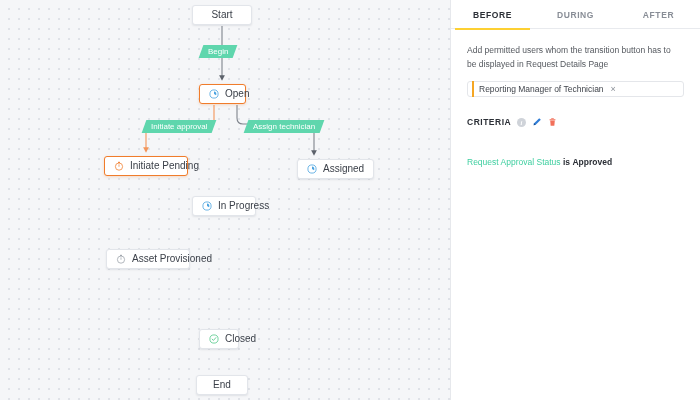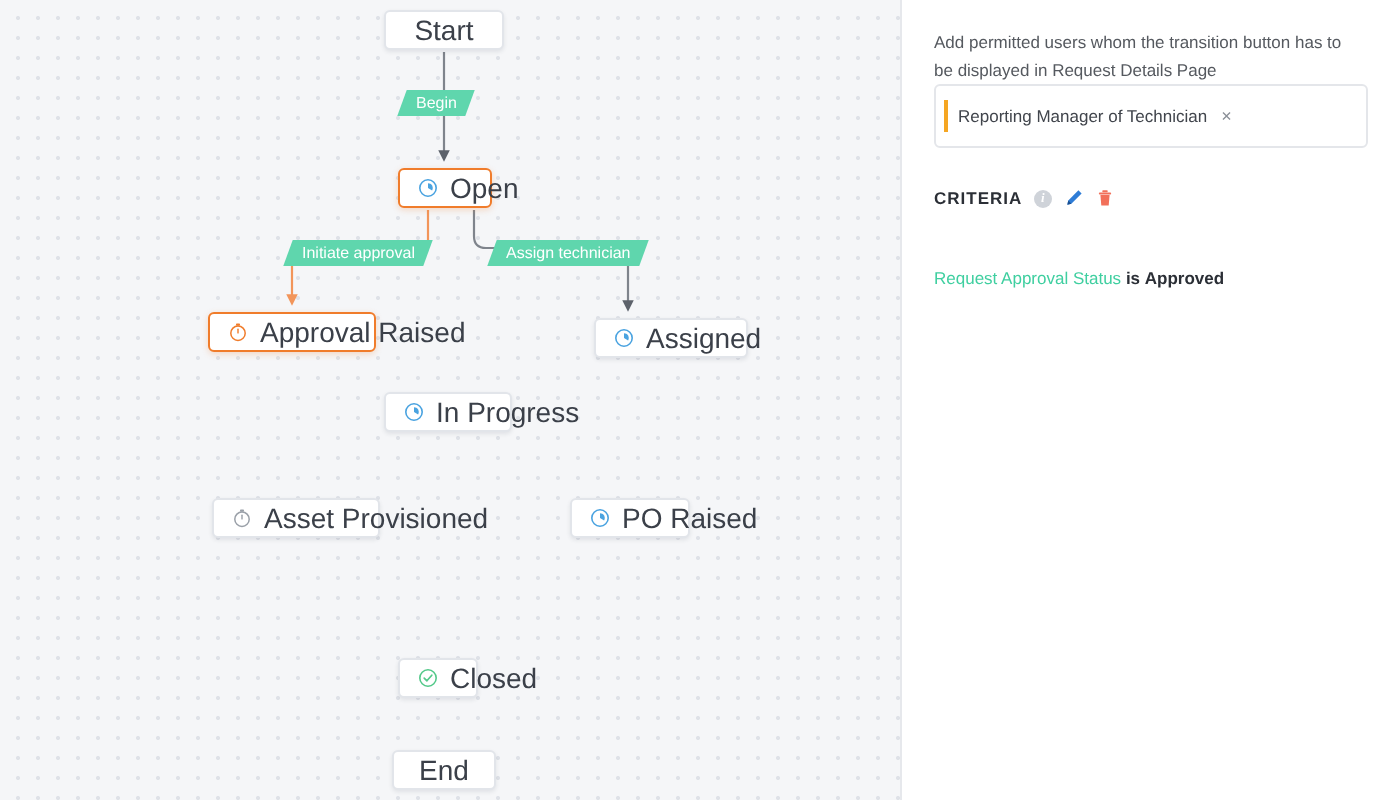--- a/index.html
+++ b/index.html
@@ -25,21 +25,21 @@
   .node {
     position: absolute;
     background: #ffffff;
     border: 1px solid #e2e5ea;
     border-radius: 3px;
     box-shadow: 0 1px 2px rgba(40,50,70,.10);
     height: 20px;
     display: flex; align-items: center;
     padding: 0 9px;
     gap: 6px;
-    font-size: 14px;
+    font-size: 10px;
     color: #3b4049;
     white-space: nowrap;
   }
   .node.terminal { justify-content: center; padding: 0 6px; }
   .node.sel { border: 1.4px solid #f07c2b; box-shadow: 0 1px 3px rgba(240,124,43,.25); }
   .node .lbl { line-height: 1; }
 
   .ico { width: 10px; height: 10px; flex: 0 0 10px; display:block; }
 
   
@@ -92,22 +92,23 @@
     font-size: 6.5px; line-height: 9px; text-align: center;
     font-weight: bold; font-style: italic;
     font-family: "Liberation Serif", serif;
   }
   .sec-desc {
     margin-top: 0;
     font-size: 8.5px; line-height: 14px; color: #55595f;
     max-width: 215px;
   }
   .chip-field {
+    margin-top: 10px;
     border: 1px solid #e4e6ea; border-radius: 3px;
-    height: 32px; display: flex; align-items: center;
+    height: 16px; display: flex; align-items: center;
     padding: 0 4px; background: #fff;
   }
   .chip {
     display: flex; align-items: center; gap: 7px;
     height: 16px; padding: 0 5px 0 0;
     border-left: 2.5px solid #f5a623;
     font-size: 8.5px; color: #41454c;
   }
   .chip .ctxt { padding-left: 5px; }
   .chip .cx { color: #8b9098; font-size: 9px; cursor: pointer; }
@@ -156,21 +157,21 @@
       </svg>
       <span class="lbl">Open</span>
     </div>
 
     <div class="node sel" style="left:104px; top:156px; width:84px;">
       <svg class="ico" viewBox="0 0 20 20">
         <circle cx="10" cy="11.2" r="7.2" fill="#ffffff" stroke="#f07c2b" stroke-width="1.5"></circle>
         <rect x="8" y="1.6" width="4" height="2.2" rx="0.8" fill="#f07c2b"></rect>
         <rect x="9.3" y="6.6" width="1.4" height="5" rx="0.6" fill="#f07c2b"></rect>
       </svg>
-      <span class="lbl">Approval Raised</span>
+      <span class="lbl">Initiate Pending</span>
     </div>
 
     <div class="node" style="left:285px; top:159px; width:77px;margin-left:12px;">
       <svg class="ico" viewBox="0 0 20 20">
         <circle cx="10" cy="10" r="8.2" fill="#ffffff" stroke="#4aa3e0" stroke-width="1.6"></circle>
         <path d="M10 10 L10 5.2 A4.8 4.8 0 0 1 14.1 12.4 Z" fill="#4aa3e0"></path>
       </svg>
       <span class="lbl">Assigned</span>
     </div>
 
@@ -184,27 +185,20 @@
 
     <div class="node" style="left:106px; top:249px; width:84px;">
       <svg class="ico" viewBox="0 0 20 20">
         <circle cx="10" cy="11.2" r="7.2" fill="#ffffff" stroke="#9aa0a8" stroke-width="1.5"></circle>
         <rect x="8" y="1.6" width="4" height="2.2" rx="0.8" fill="#9aa0a8"></rect>
         <rect x="9.3" y="6.6" width="1.4" height="5" rx="0.6" fill="#9aa0a8"></rect>
       </svg>
       <span class="lbl">Asset Provisioned</span>
     </div>
 
-    <div class="node" style="left:285px; top:249px; width:60px;">
-      <svg class="ico" viewBox="0 0 20 20">
-        <circle cx="10" cy="10" r="8.2" fill="#ffffff" stroke="#4aa3e0" stroke-width="1.6"></circle>
-        <path d="M10 10 L10 5.2 A4.8 4.8 0 0 1 14.1 12.4 Z" fill="#4aa3e0"></path>
-      </svg>
-      <span class="lbl">PO Raised</span>
-    </div>
 
     <div class="node" style="left:199px; top:329px; width:40px;">
       <svg class="ico" viewBox="0 0 20 20">
         <circle cx="10" cy="10" r="8.2" fill="#ffffff" stroke="#54c98a" stroke-width="1.6"></circle>
         <path d="M6.2 10.2 L8.9 12.8 L13.8 7.2" fill="none" stroke="#54c98a" stroke-width="1.7" stroke-linecap="round" stroke-linejoin="round"></path>
       </svg>
       <span class="lbl">Closed</span>
     </div>
 
     <div class="node terminal" style="left:196px; top:375px; width:52px;">
@@ -217,20 +211,31 @@
     <div class="trans" style="left:144px; top:120px;">
       <span>Initiate approval</span>
     </div>
     <div class="trans" style="left:246px; top:120px;">
       <span>Assign technician</span>
     </div>
   </div>
 
   <div id="panel">
 
+    <div id="tabs">
+      <div class="tab active">
+        <span>BEFORE</span>
+      </div>
+      <div class="tab">
+        <span>DURING</span>
+      </div>
+      <div class="tab">
+        <span>AFTER</span>
+      </div>
+    </div>
 
     <div id="panel-body">
 
 
       <div class="sec-desc">Add permitted users whom the transition button has to be displayed in Request Details Page</div>
 
       <div class="chip-field">
         <div class="chip">
           <span class="ctxt">Reporting Manager of Technician</span>
           <span class="cx">×</span>

